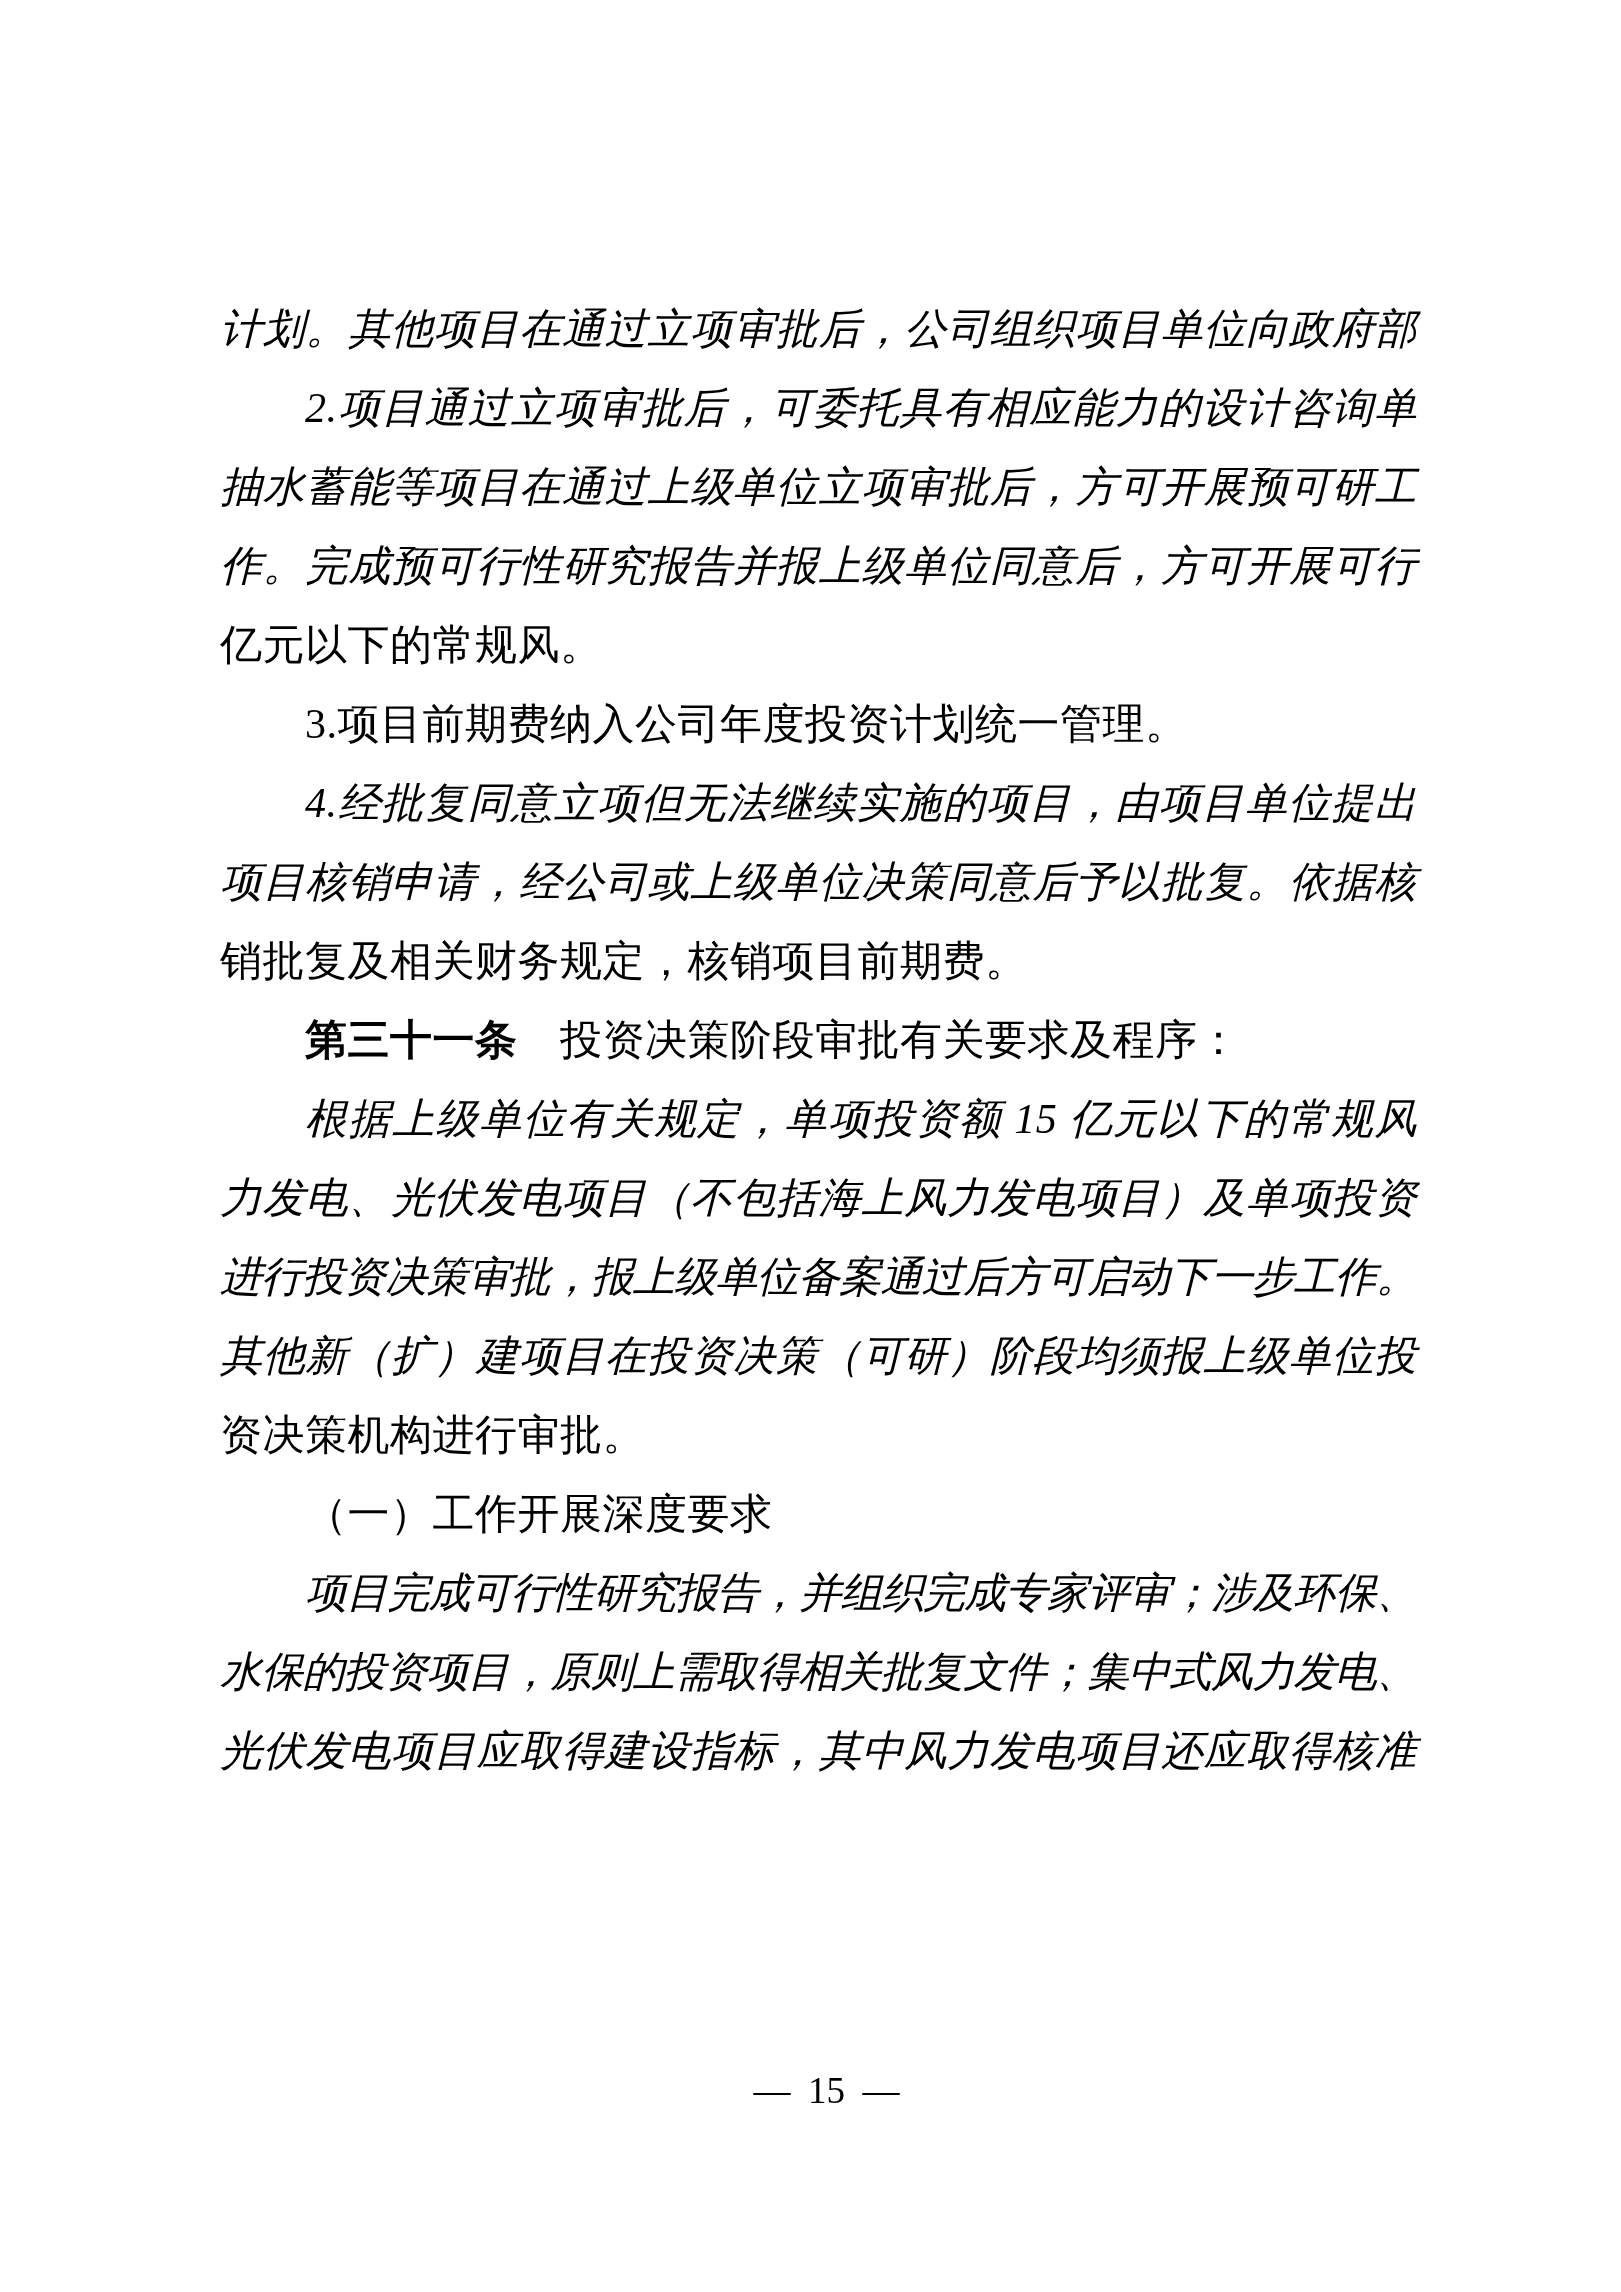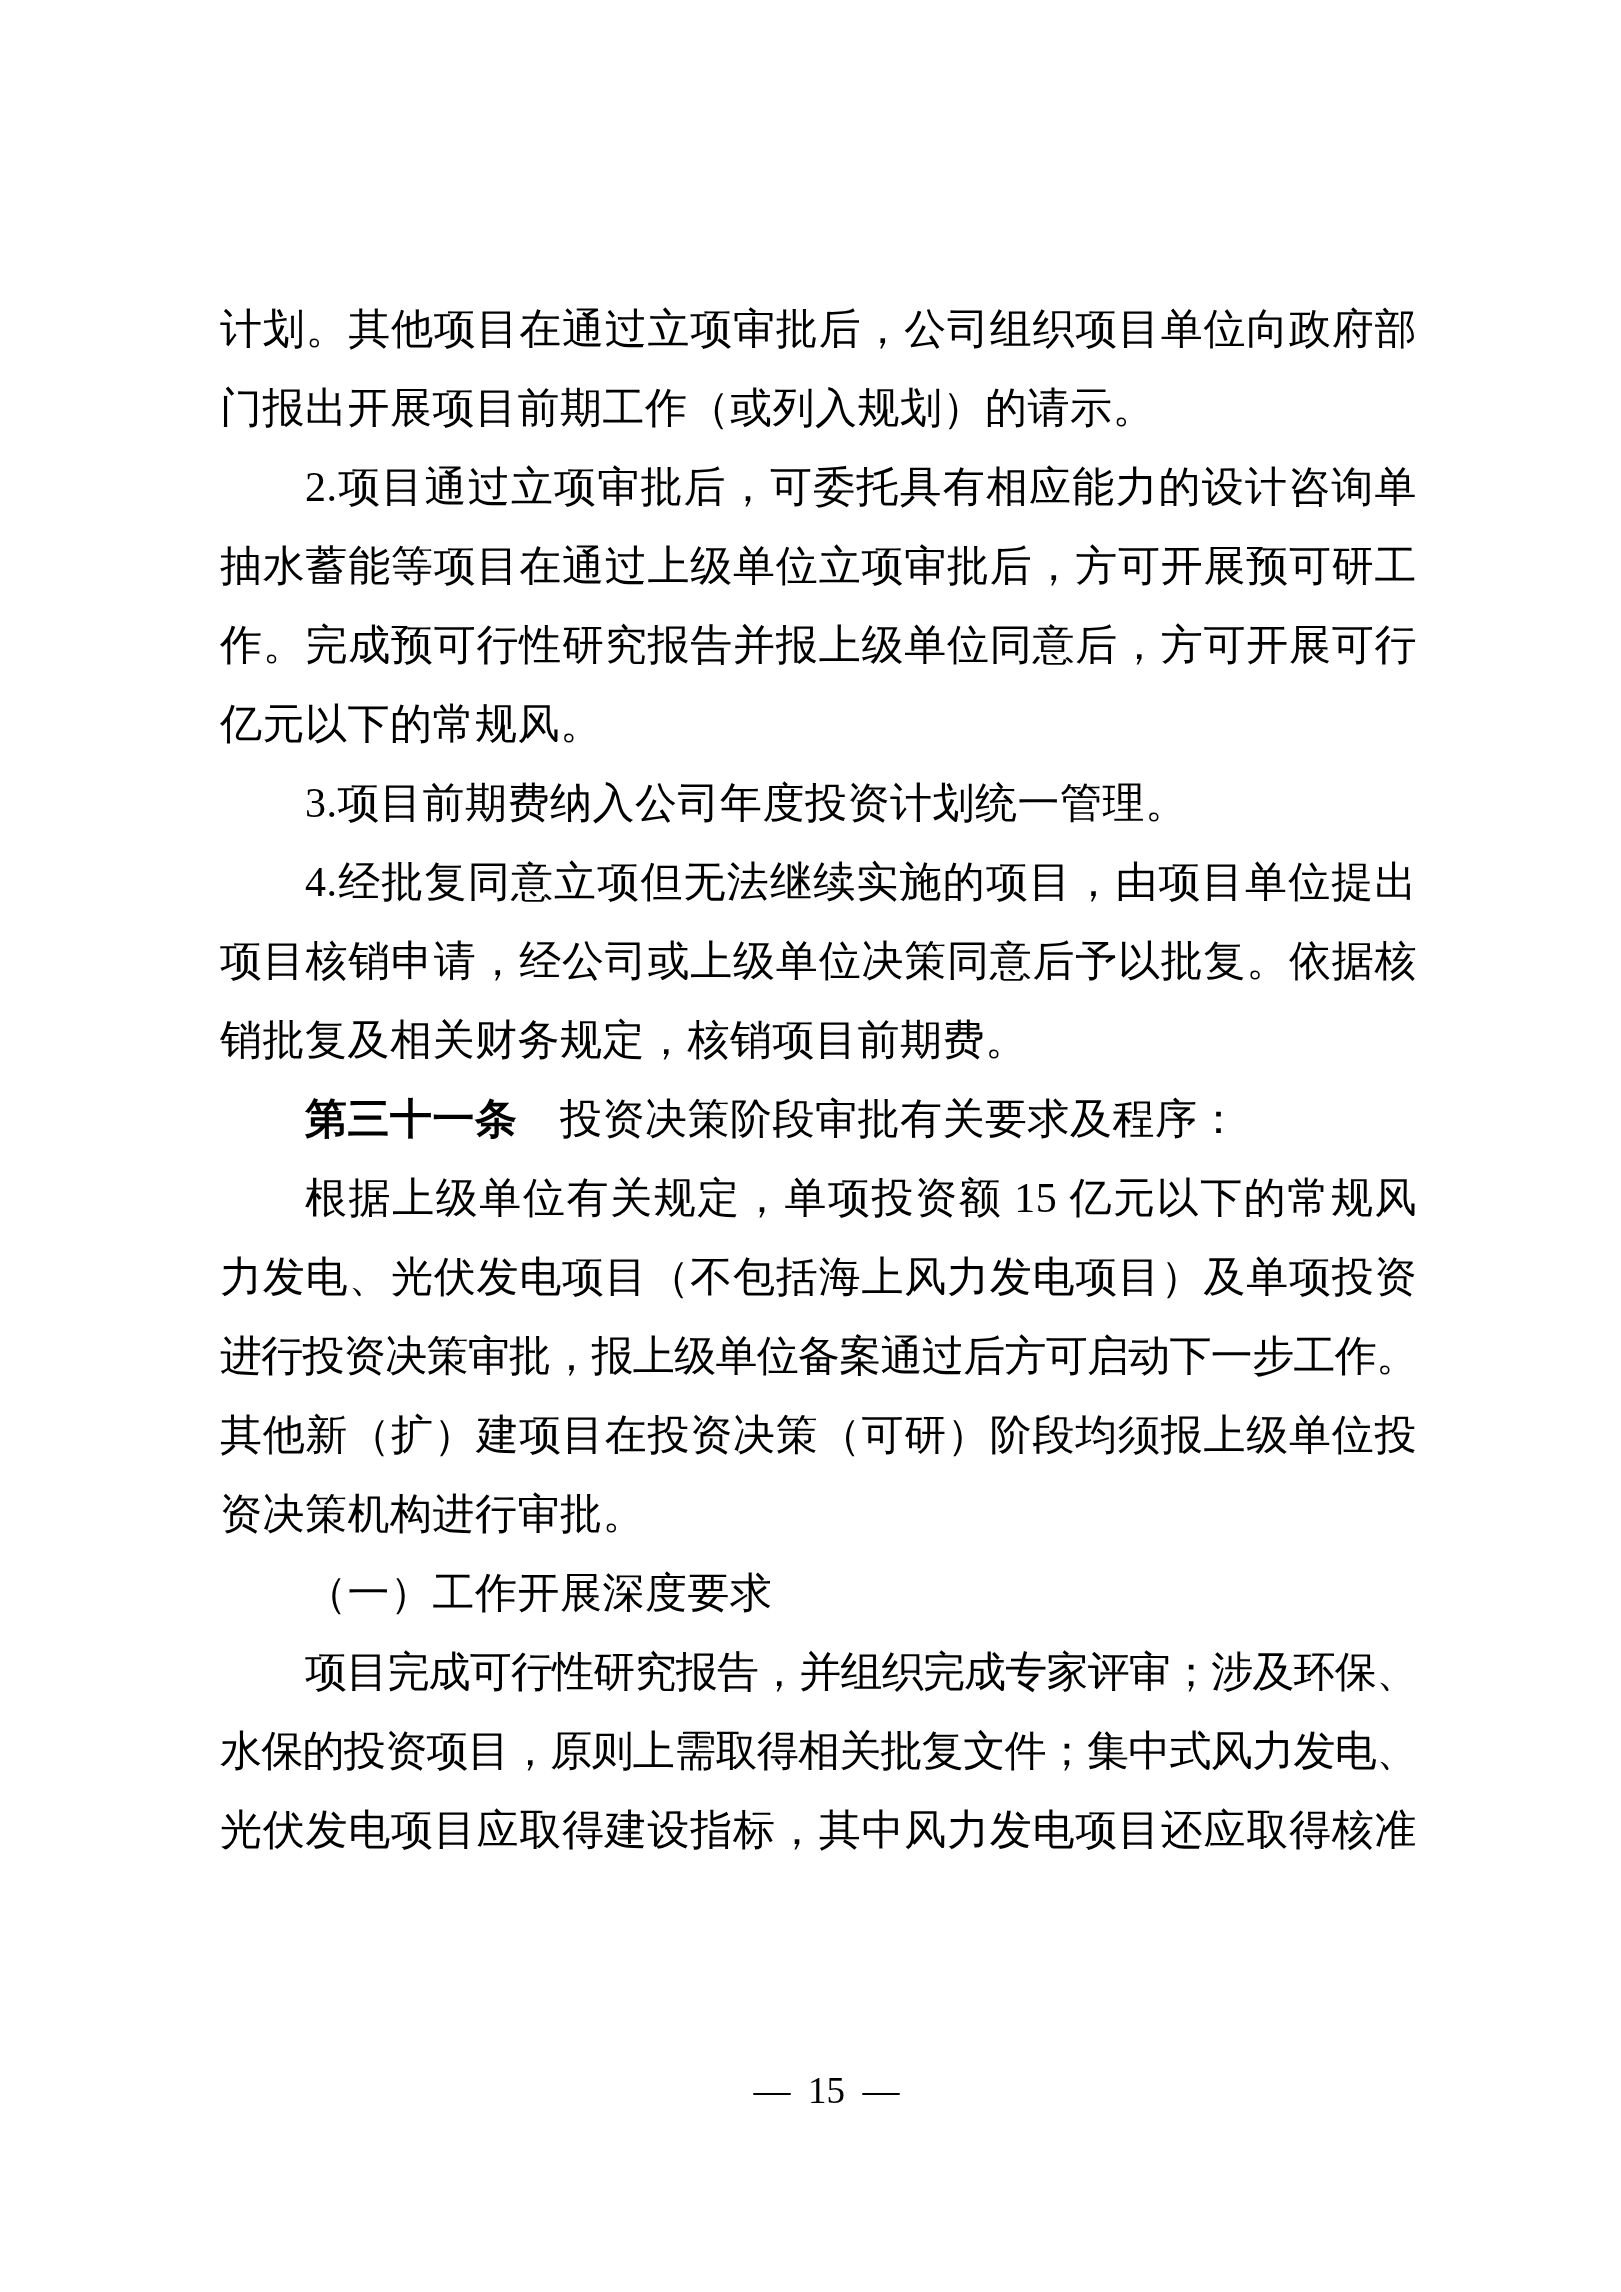--- a/index.html
+++ b/index.html
@@ -25,20 +25,21 @@
     height: 79px;
     line-height: 79px;
     font-size: 42px;
     letter-spacing: 0.5px;
     white-space: nowrap;
     text-align: left;
   }
   .line.justify {
     text-align: justify;
     text-align-last: justify;
+    font-style: italic;
   }
   .line.tight {
     letter-spacing: -1px;
   }
   .line.indent {
     text-indent: 85px;
   }
   .bold {
     font-weight: 700;
   }
@@ -53,21 +54,20 @@
   }
   .footer .num {
     margin: 0 17.6px;
   }
 </style>
 </head>
 <body>
 
 <div class="content">
   <div class="line justify">计划。其他项目在通过立项审批后，公司组织项目单位向政府部</div>
-  <div class="line">门报出开展项目前期工作（或列入规划）的请示。</div>
   <div class="line indent justify">2.项目通过立项审批后，可委托具有相应能力的设计咨询单</div>
   <div class="line justify">抽水蓄能等项目在通过上级单位立项审批后，方可开展预可研工</div>
   <div class="line justify">作。完成预可行性研究报告并报上级单位同意后，方可开展可行</div>
   <div class="line">亿元以下的常规风。</div>
   <div class="line indent">3.项目前期费纳入公司年度投资计划统一管理。</div>
   <div class="line indent justify">4.经批复同意立项但无法继续实施的项目，由项目单位提出</div>
   <div class="line justify">项目核销申请，经公司或上级单位决策同意后予以批复。依据核</div>
   <div class="line">销批复及相关财务规定，核销项目前期费。</div>
   <div class="line indent">
     <span class="bold">第三十一条</span><span>　投资决策阶段审批有关要求及程序：</span>

